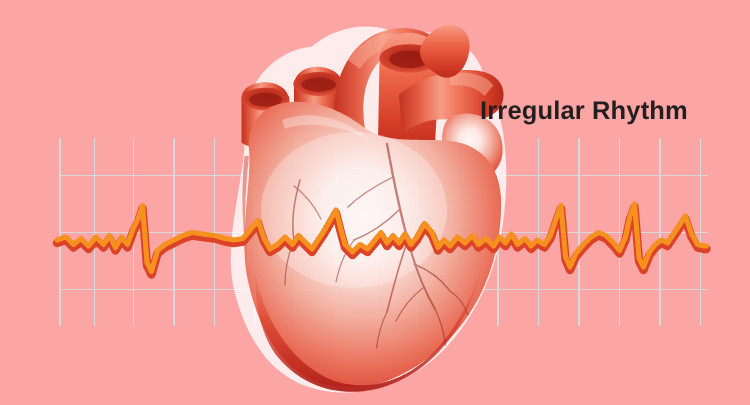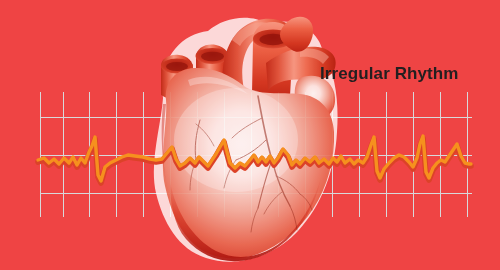--- a/index.html
+++ b/index.html
@@ -12,21 +12,21 @@
   #ecg-layer{z-index:3;}
   #label-layer{z-index:4;}
   .gridline{stroke:#d8d8da;stroke-width:1;shape-rendering:crispEdges;}
   .label-text{font-family:"Liberation Sans","DejaVu Sans",sans-serif;
               font-weight:bold;font-size:17px;fill:#231f20;
               letter-spacing:0.1px;}
 </style>
 </head>
 <body>
 
-<div id="stage" style="background: #ef4444;">
+<div id="stage" style="background: #fca5a5;">
 
   <svg class="layer" id="grid-layer" viewBox="0 0 500 270">
     <g id="grid-v">
         <line x1="40" x2="40" y1="92" y2="217" class="gridline" stroke="#d8d8da"></line>
         <line x1="63" x2="63" y1="92" y2="217" class="gridline" stroke="#d8d8da"></line>
         <line x1="89" x2="89" y1="92" y2="217" class="gridline" stroke="#d8d8da"></line>
         <line x1="116" x2="116" y1="92" y2="217" class="gridline" stroke="#d8d8da"></line>
         <line x1="143" x2="143" y1="92" y2="217" class="gridline" stroke="#d8d8da"></line>
         <line x1="170" x2="170" y1="92" y2="217" class="gridline" stroke="#d8d8da"></line>
         <line x1="197" x2="197" y1="92" y2="217" class="gridline" stroke="#d8d8da"></line>

